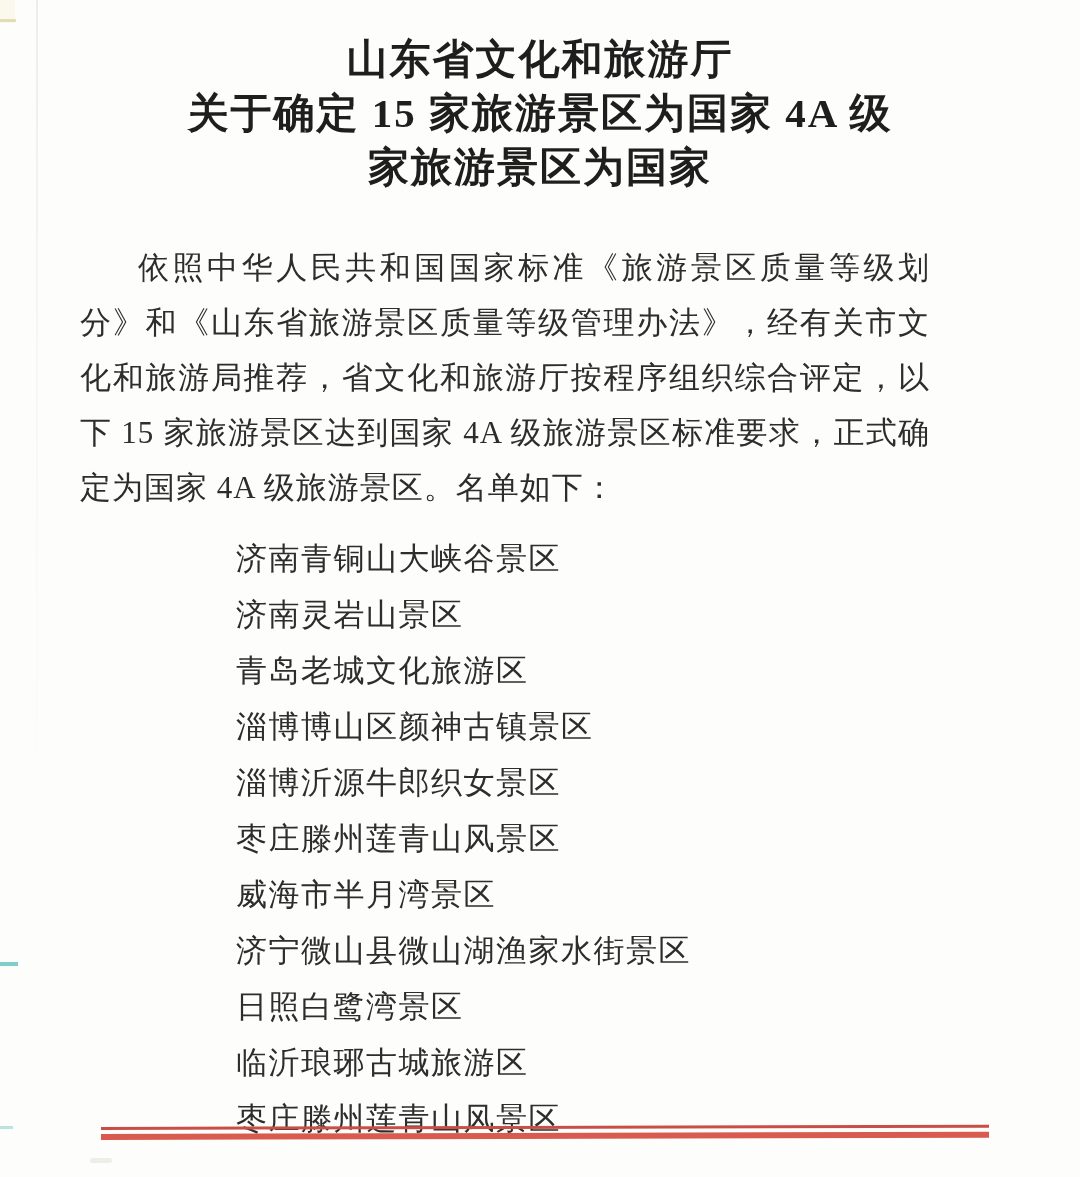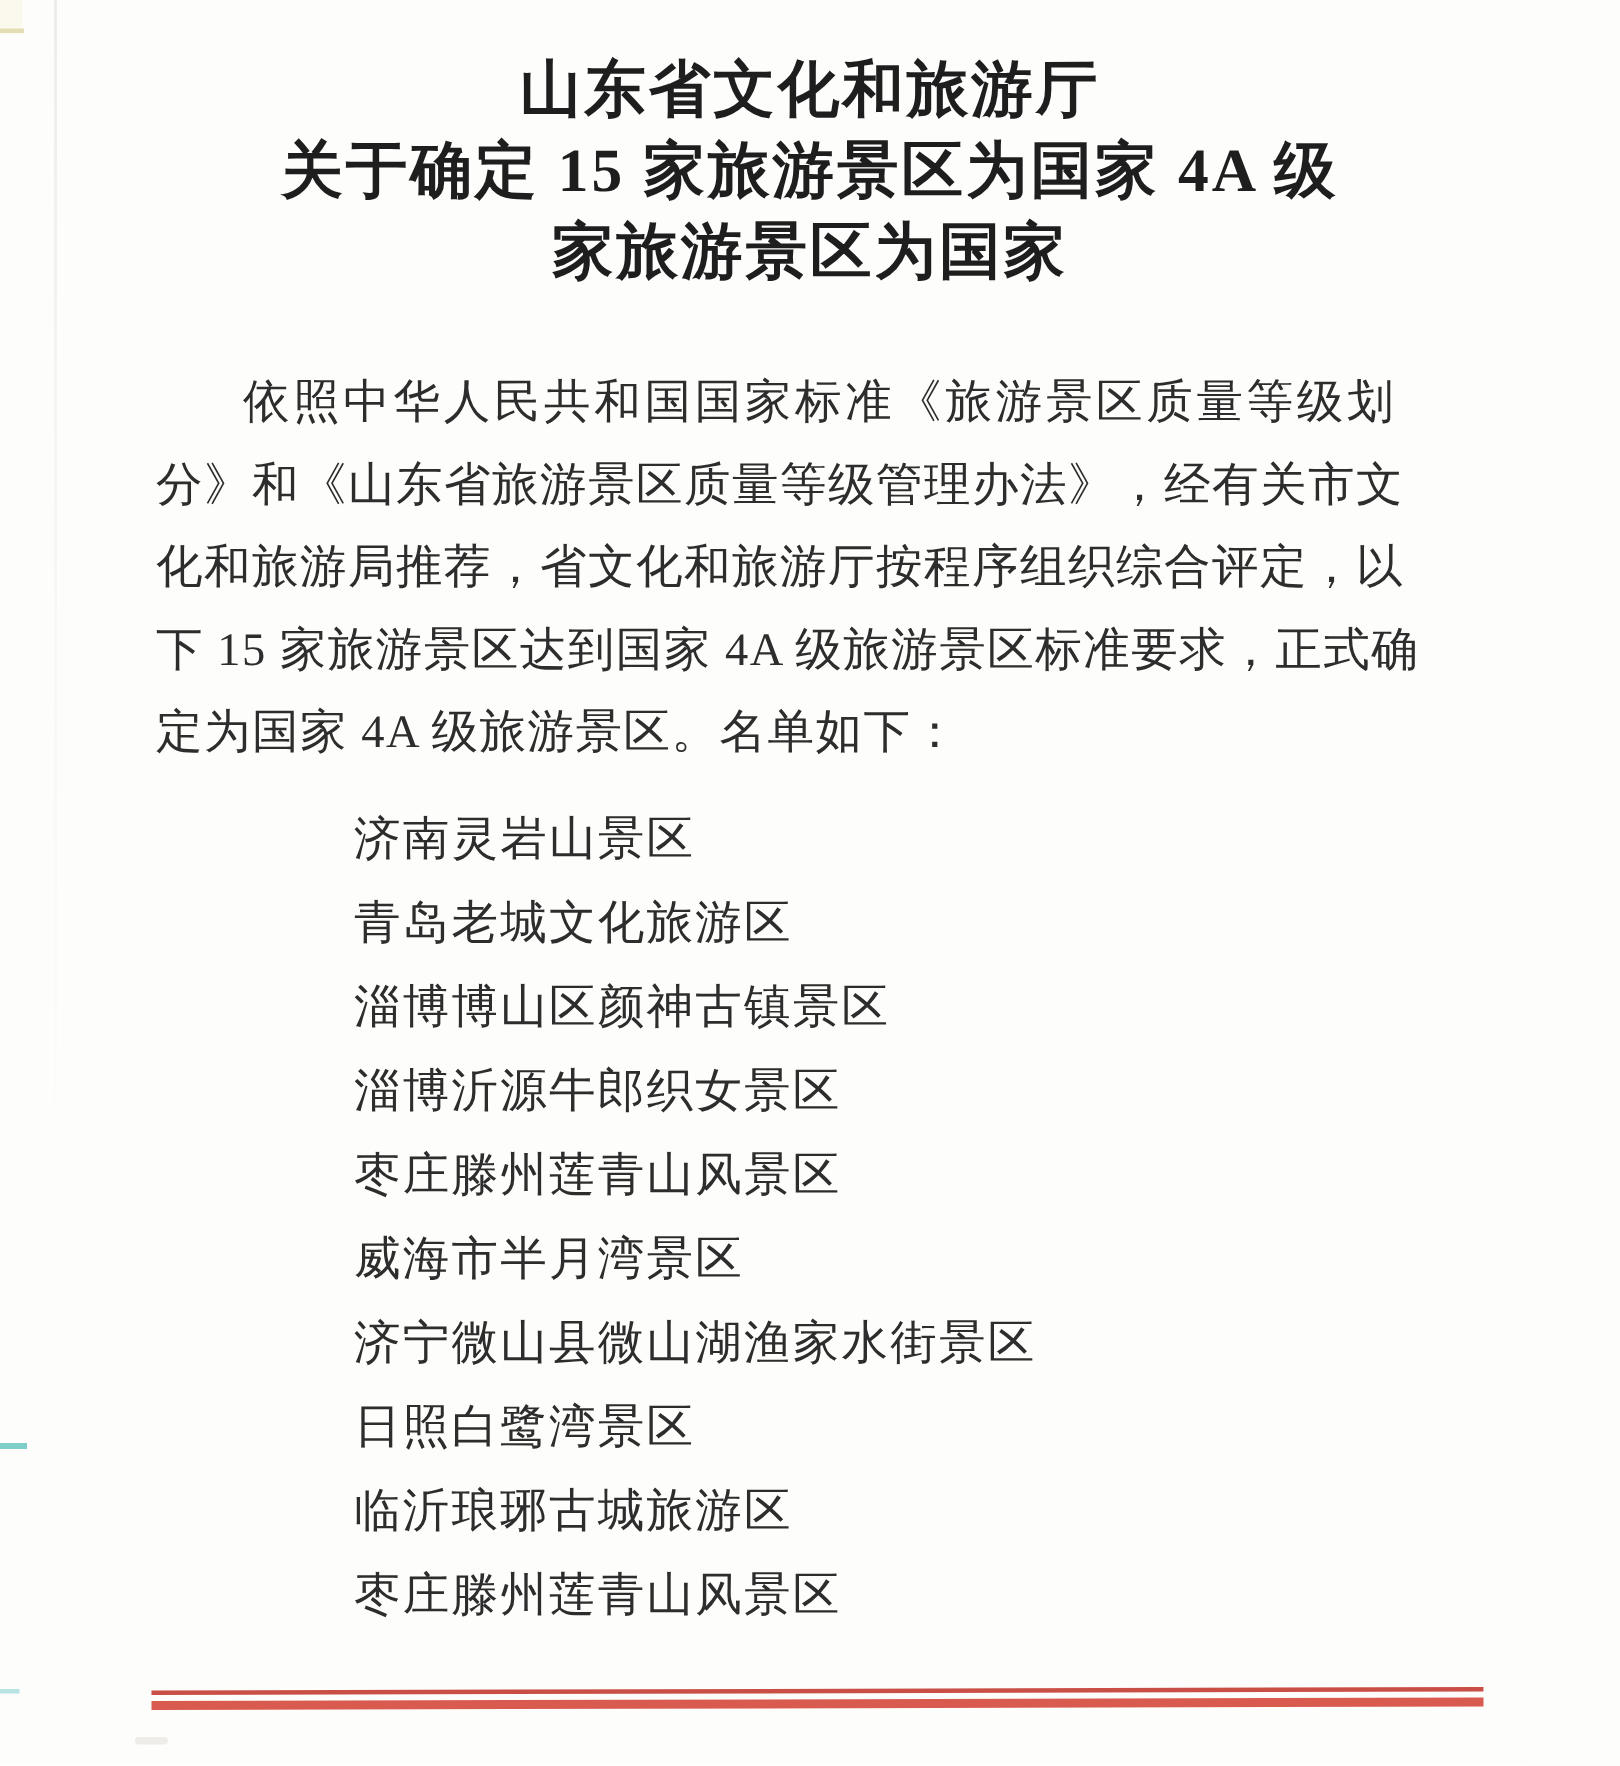--- a/index.html
+++ b/index.html
@@ -29,21 +29,21 @@
   .title-block{
     padding-top:32px;
     text-align:center;
     font-weight:bold;
     color:var(--title-color);
     font-size:41px;
     line-height:54px;
     letter-spacing:2px;
   }
   .body-paragraph{
-    margin:46px 150px 0 104px;
+    margin:46px 150px 0 80px;
     color:var(--body-color);
     font-size:31px;
     line-height:55px;
   }
   .body-line{
     text-align:justify;
     text-align-last:justify;
     white-space:nowrap;
     letter-spacing:1px;
   }
@@ -94,20 +94,21 @@
   <div class="body-paragraph">
     <div class="body-line first">依照中华人民共和国国家标准《旅游景区质量等级划</div>
     <div class="body-line">分》和《山东省旅游景区质量等级管理办法》，经有关市文</div>
     <div class="body-line">化和旅游局推荐，省文化和旅游厅按程序组织综合评定，以</div>
     <div class="body-line">下 15 家旅游景区达到国家 4A 级旅游景区标准要求，正式确</div>
     <div class="body-line last">定为国家 4A 级旅游景区。名单如下：</div>
   </div>
 
   <div class="scenic-list">
 
+  <div class="list-item">济南青铜山大峡谷景区</div>
       <div class="list-item">济南灵岩山景区</div>
       <div class="list-item">青岛老城文化旅游区</div>
       <div class="list-item">淄博博山区颜神古镇景区</div>
       <div class="list-item">淄博沂源牛郎织女景区</div>
       <div class="list-item">枣庄滕州莲青山风景区</div>
       <div class="list-item">威海市半月湾景区</div>
       <div class="list-item">济宁微山县微山湖渔家水街景区</div>
       <div class="list-item">日照白鹭湾景区</div>
       <div class="list-item">临沂琅琊古城旅游区</div>
       <div class="list-item">枣庄滕州莲青山风景区</div>

